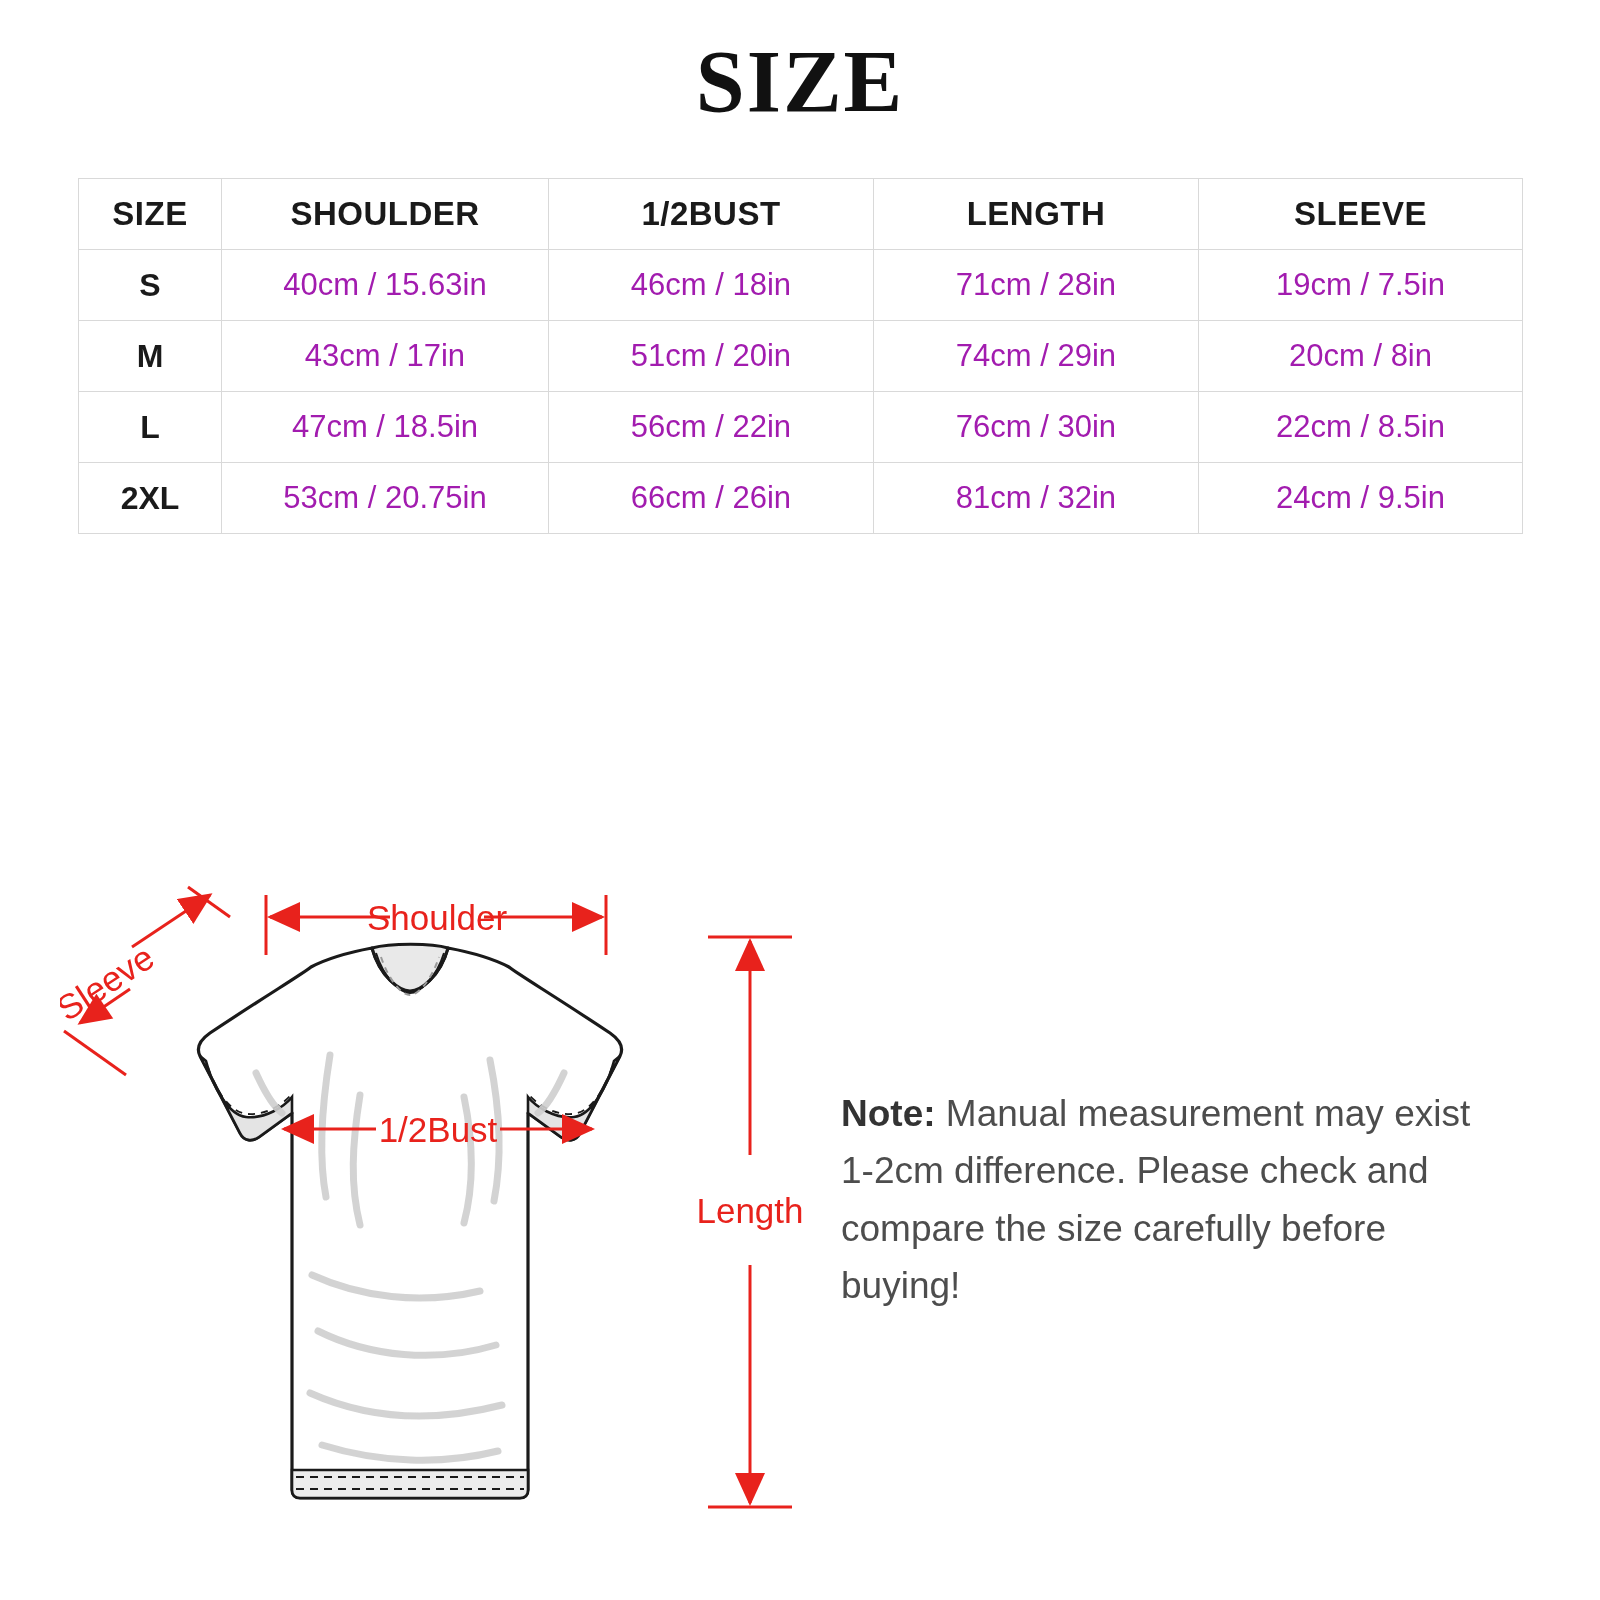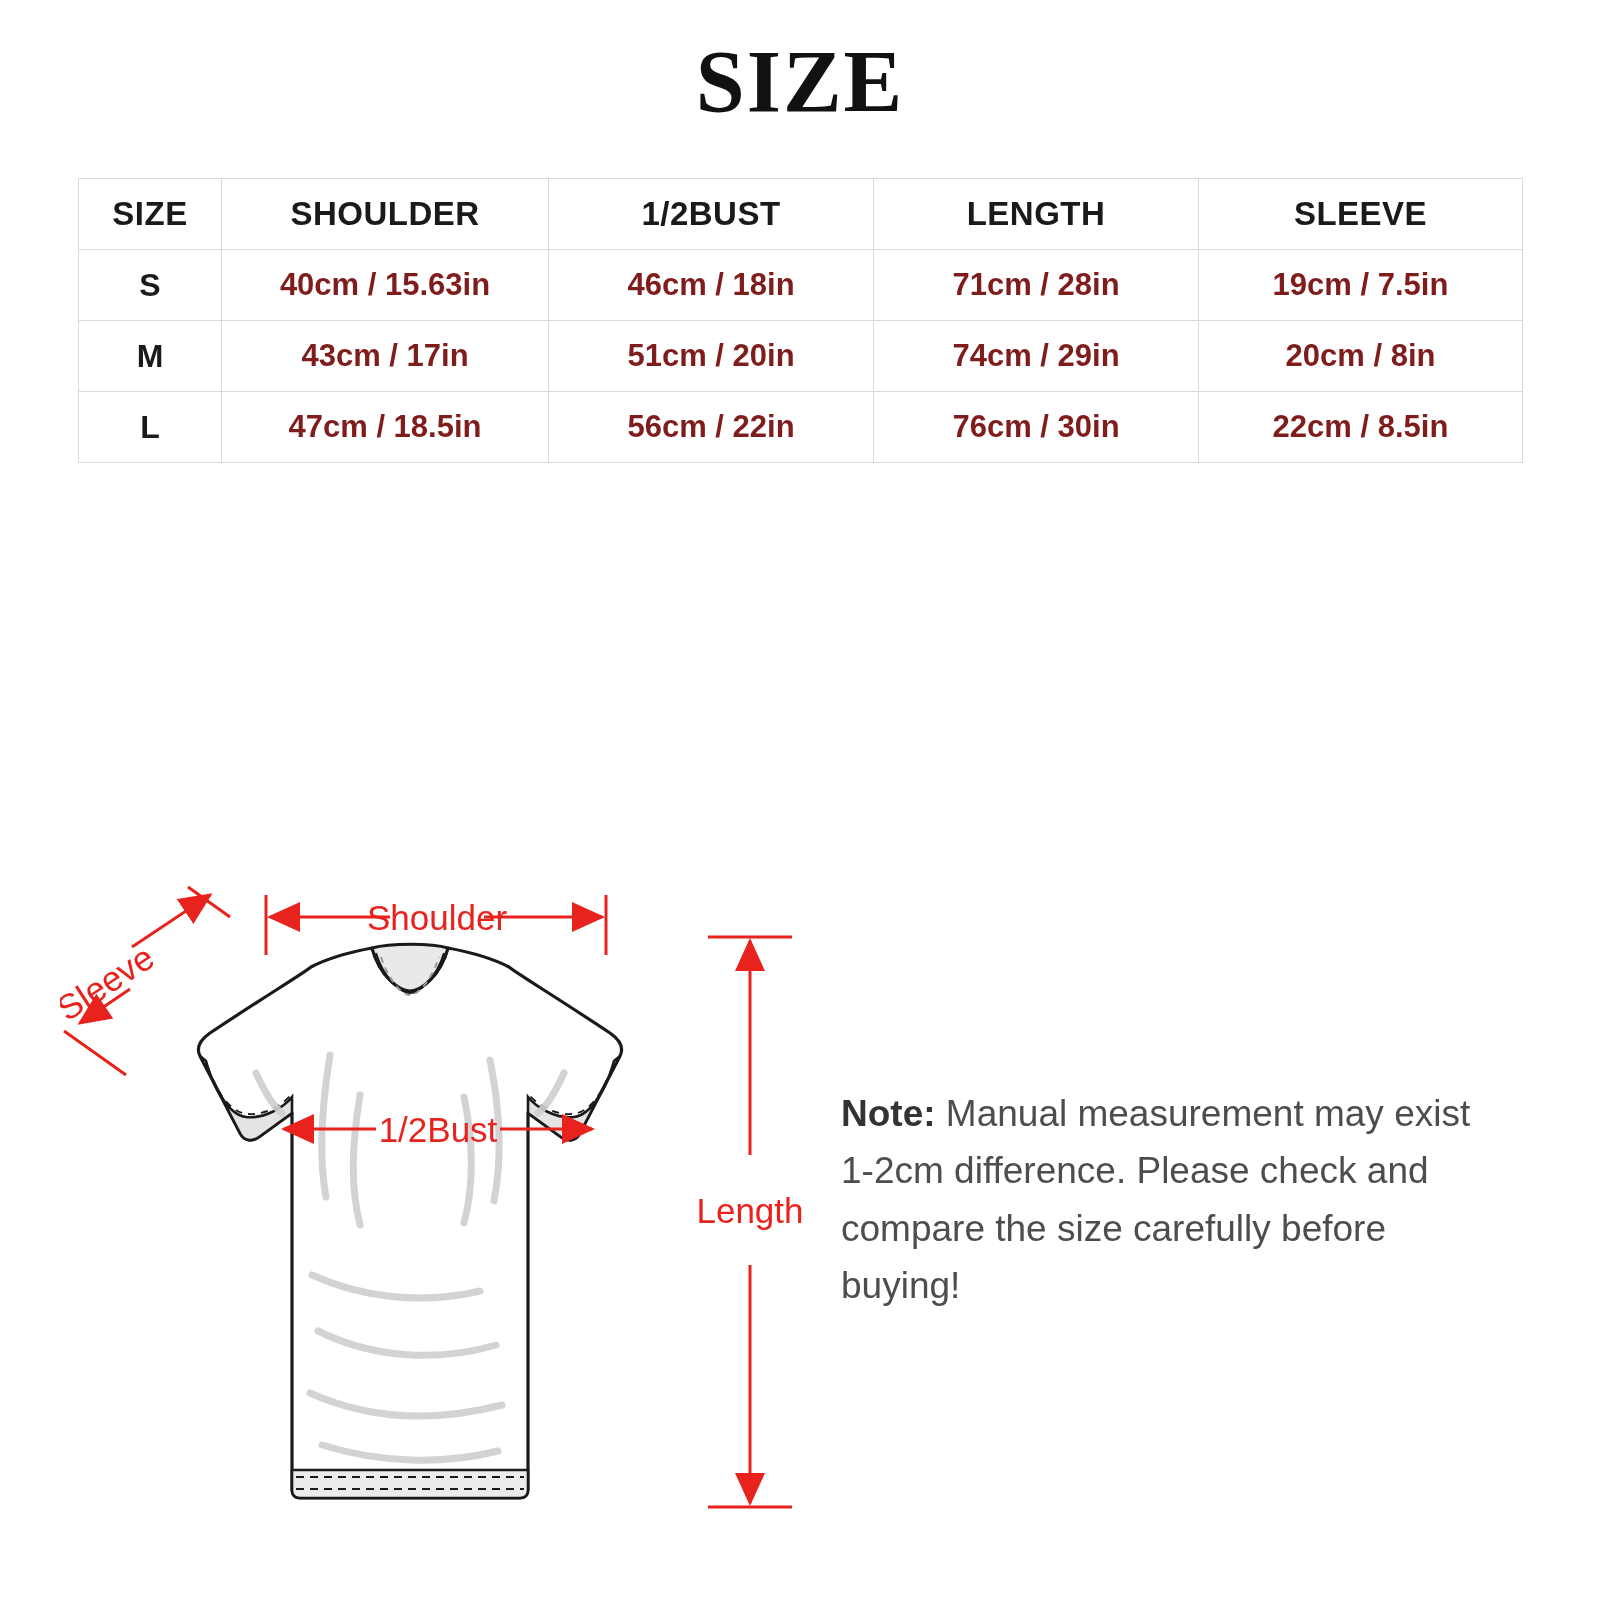--- a/index.html
+++ b/index.html
@@ -53,22 +53,22 @@
     color: #1a1a1a;
     letter-spacing: 0.5px;
   }
   .size-table td.size-cell {
     font-size: 32px;
     font-weight: bold;
     color: #1a1a1a;
   }
   .size-table td.meas {
     font-size: 31px;
-    font-weight: bold;
-    color: #7f1d1d;
+    font-weight: normal;
+    color: #a21caf;
   }
   col.c-size    { width: 143px; }
   col.c-shoulder{ width: 327px; }
   col.c-bust    { width: 325px; }
   col.c-length  { width: 325px; }
   col.c-sleeve  { width: 324px; }
 
   
   .illustration {
     position: absolute;
@@ -130,20 +130,27 @@
       <td class="meas">51cm / 20in</td>
       <td class="meas">74cm / 29in</td>
       <td class="meas">20cm / 8in</td>
     </tr>
     <tr>
       <td class="size-cell">L</td>
       <td class="meas">47cm / 18.5in</td>
       <td class="meas">56cm / 22in</td>
       <td class="meas">76cm / 30in</td>
       <td class="meas">22cm / 8.5in</td>
+    </tr>
+    <tr>
+      <td class="size-cell">2XL</td>
+      <td class="meas">53cm / 20.75in</td>
+      <td class="meas">66cm / 26in</td>
+      <td class="meas">81cm / 32in</td>
+      <td class="meas">24cm / 9.5in</td>
     </tr>
   </tbody>
 </table>
 
 <div class="illustration">
   <svg width="790" height="720" viewBox="0 0 790 720" xmlns="http://www.w3.org/2000/svg">
     <defs>
       <marker id="arrR" markerWidth="12" markerHeight="12" refX="10" refY="5" orient="auto">
         <path d="M0,0 L11,5 L0,10 z" fill="#e8221c"></path>
       </marker>

